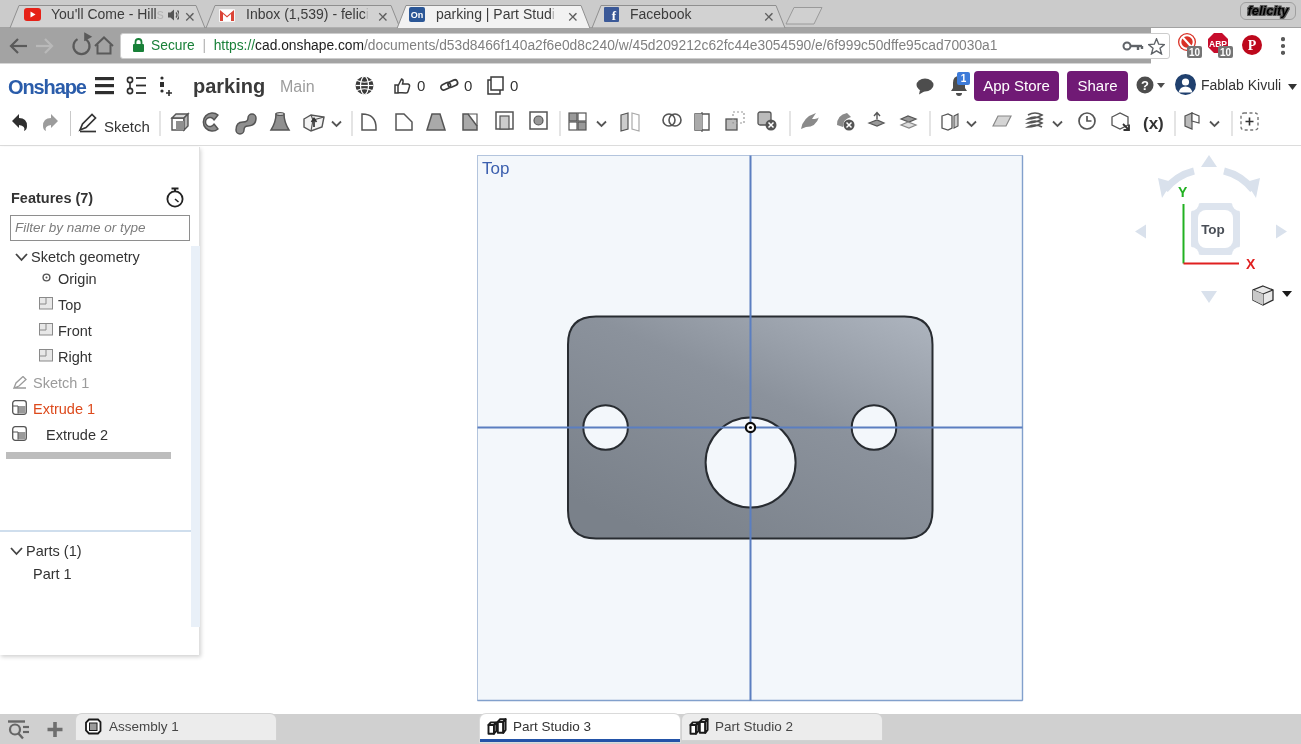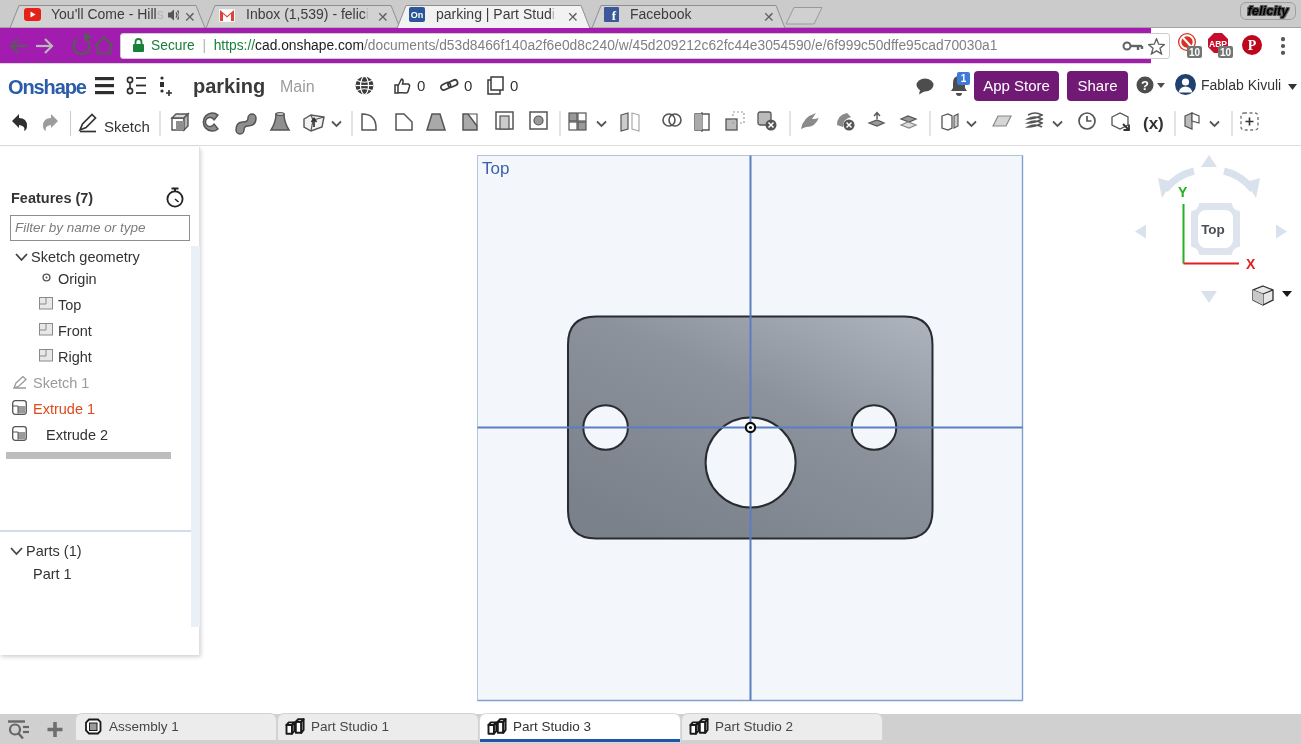--- a/index.html
+++ b/index.html
@@ -10,21 +10,21 @@
 
 
 #tabbar { left:0; top:0; width:1301px; height:28px; background:#cbcbcb; }
 .tabtext { position:absolute; top:6px; font-size:14px; color:#3c3c3c; white-space:nowrap; overflow:hidden;margin-left:6px; }
 .tabx { position:absolute; top:8.5px; font-size:14px; color:#5f5f5f; }
 #felicity { position:absolute; left:1240px; top:2px; width:56px; height:18px; border:1px solid #9f9f9f; border-radius:6px; background:#c9c9c9;
   font-size:13px; font-weight:bold; color:#000000; text-align:center; line-height:16px; font-style:italic;
   text-shadow:-1px 0 #5a5a5a,0 1px #5a5a5a,1px 0 #5a5a5a,0 -1px #5a5a5a,1px 1px #5a5a5a,-1px -1px #5a5a5a,1px -1px #5a5a5a,-1px 1px #5a5a5a; }
 
 
-#navbar { left:0; top:28px; width:1151px; height:36px; background:#a21caf; border-bottom:1px solid #d5d5d5; }
+#navbar { left:0; top:28px; width:1151px; height:36px; background:#a3a3a3; border-bottom:1px solid #d5d5d5; }
 #urlfield { position:absolute; left:120px; top:5px; width:1050px; height:26px; background:#fff; border:1px solid #cccccc; border-radius:3px;
   font-size:13.8px; line-height:24px; padding-left:12px; white-space:nowrap; overflow:hidden; }
 .grn { color:#188038; }
 .blk { color:#202020; }
 .gry { color:#808080; }
 
 
 #osheader { left:0; top:64px; width:1301px; height:43px; background:#fff;padding-left:40px; }
 #oslogo { position:absolute; left:8px; top:12px; font-size:20px; font-weight:bold; color:#2a5caa; letter-spacing:-1.1px; }
 #doctitle { position:absolute; left:193px; top:11px; font-size:20px; font-weight:bold; color:#3a3a3a; }
@@ -524,33 +524,20 @@
     </svg>
     <svg width="16" height="16" style="position:absolute;left:47px;top:8px">
       <path d="M8,0 L8,15 M0.5,7.5 L15.5,7.5" stroke="#6e6e6e" stroke-width="3.6"></path>
     </svg>
     <div class="btab" style="left:76px;width:200px;">
       <svg width="18" height="18" style="position:absolute;left:8px;top:4px">
         <path d="M5,1.5 L14,1.5 L16.5,4 L16.5,13 L14,15.5 L5,15.5 L2,12.5 L2,4.5 Z" fill="#fff" stroke="#1a1a1a" stroke-width="1.8"></path>
         <rect x="5.5" y="5" width="7.5" height="7.5" fill="#9a9a9a" stroke="#1a1a1a" stroke-width="1"></rect>
       </svg>
       <div class="lbl">Assembly 1</div>
-    </div>
-    <div class="btab" style="left:278px;width:200px;">
-      <svg width="22" height="20" style="position:absolute;left:7px;top:3px">
-        <g fill="#fff" stroke="#1a1a1a" stroke-width="1.9" stroke-linejoin="round">
-        <path d="M1.5,8 L1.5,16.7 L7,16.7 L7,8 Z"></path>
-            <path d="M1.5,8 L3.8,5.4 L9.3,5.4 L7,8 Z"></path>
-            <path d="M7,8 L9.3,5.4 L9.3,14 L7,16.7 Z"></path>
-        <path d="M10.8,4.8 L10.8,15.8 L16.3,15.8 L16.3,4.8 Z"></path>
-            <path d="M10.8,4.8 L13.1,2.1 L18.6,2.1 L16.3,4.8 Z"></path>
-            <path d="M16.3,4.8 L18.6,2.1 L18.6,13 L16.3,15.8 Z"></path>
-        </g>
-      </svg>
-      <div class="lbl">Part Studio 1</div>
     </div>
     <div class="btab active" style="left:480px;width:200px;padding-left:20px;">
       <svg width="22" height="20" style="position:absolute;left:7px;top:3px">
         <g fill="#fff" stroke="#1a1a1a" stroke-width="1.9" stroke-linejoin="round">
         <path d="M1.5,8 L1.5,16.7 L7,16.7 L7,8 Z"></path>
             <path d="M1.5,8 L3.8,5.4 L9.3,5.4 L7,8 Z"></path>
             <path d="M7,8 L9.3,5.4 L9.3,14 L7,16.7 Z"></path>
         <path d="M10.8,4.8 L10.8,15.8 L16.3,15.8 L16.3,4.8 Z"></path>
             <path d="M10.8,4.8 L13.1,2.1 L18.6,2.1 L16.3,4.8 Z"></path>
             <path d="M16.3,4.8 L18.6,2.1 L18.6,13 L16.3,15.8 Z"></path>

